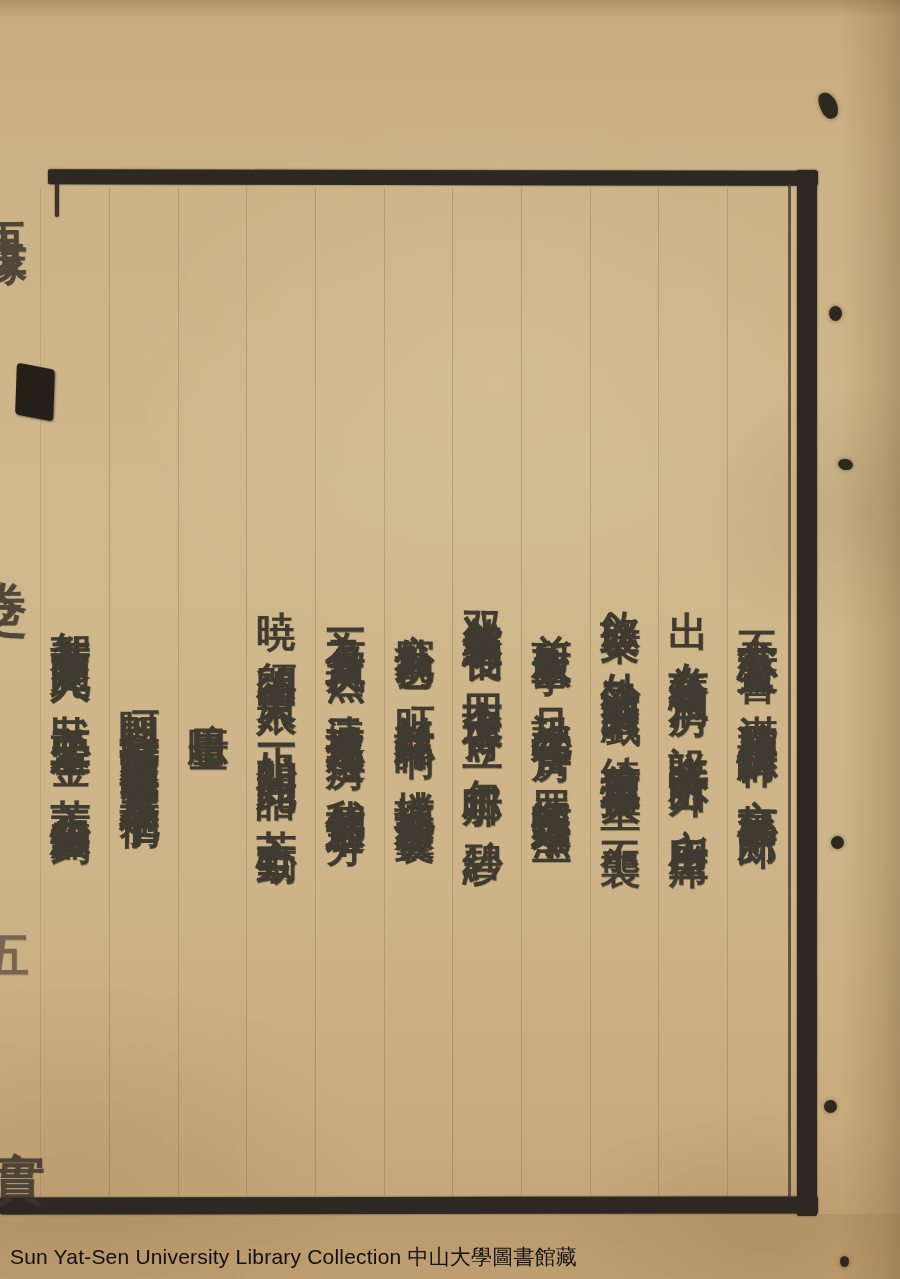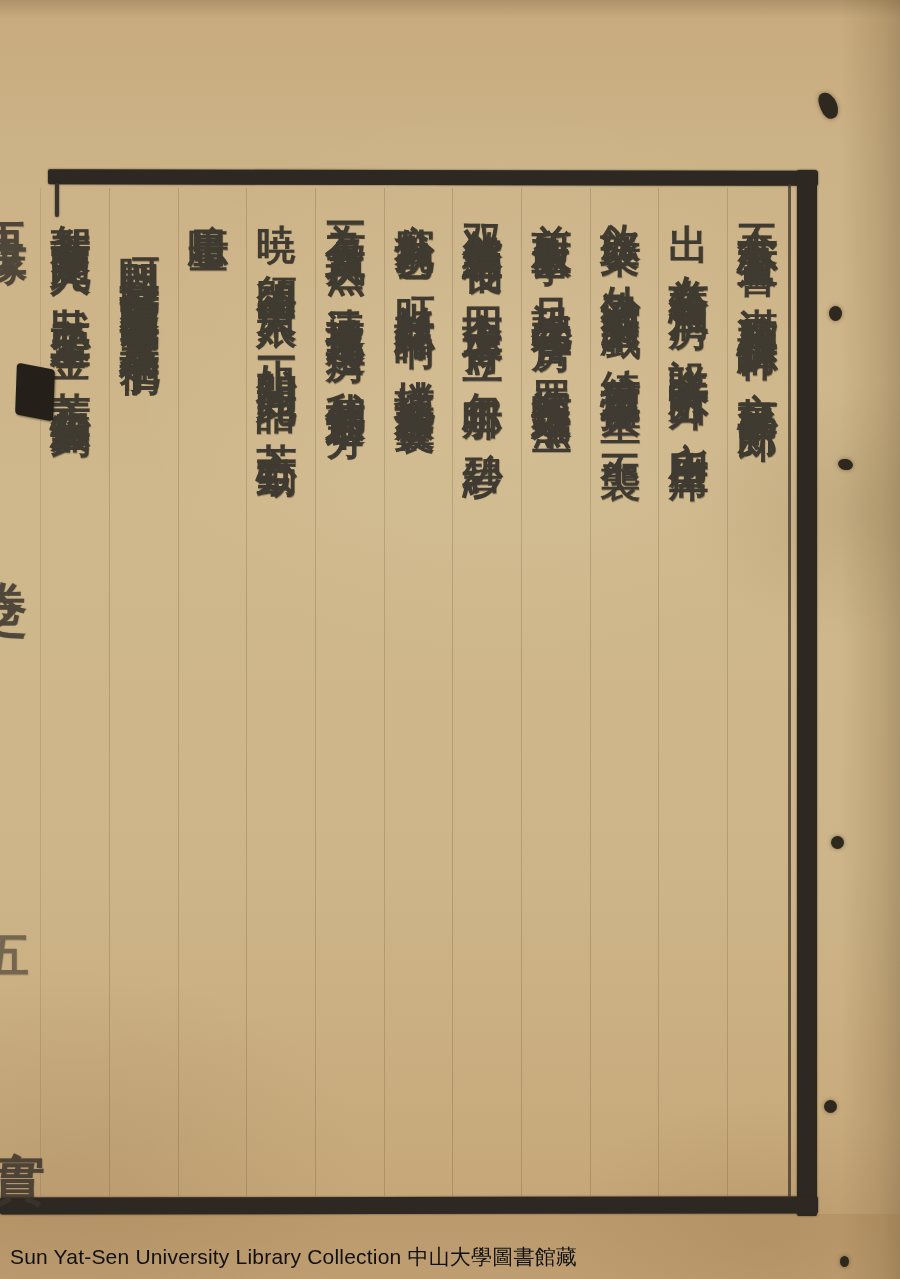--- a/index.html
+++ b/index.html
@@ -1,21 +1,21 @@
 <!DOCTYPE html>
 <html><head>
 <meta charset="utf-8">
 <style>
   html,body{margin:0;padding:0;}
   body{
     width:900px;height:1279px;overflow:hidden;position:relative;
     font-family:"DejaVu Serif",serif;
     background:#c5a97c;
   }
-  .scan{position:absolute;inset:0;}
+  .scan{position:absolute;inset:0;text-align:center;}
   .paper{
     position:absolute;inset:0;
     background:
       radial-gradient(ellipse 300px 200px at 85% 97%, rgba(140,105,60,.18), rgba(0,0,0,0) 70%),
       radial-gradient(ellipse 420px 300px at 8% 92%, rgba(120,90,50,.15), rgba(0,0,0,0) 70%),
       radial-gradient(ellipse 500px 380px at 55% 30%, rgba(255,245,220,.10), rgba(0,0,0,0) 75%),
       radial-gradient(ellipse 260px 180px at 96% 40%, rgba(110,85,48,.14), rgba(0,0,0,0) 70%),
       linear-gradient(180deg,#c7ab7e 0%,#ccb287 12%,#cfb88c 40%,#cdb589 68%,#c8ab7d 88%,#c2a276 100%);
   }
   .paper-edge-right{

